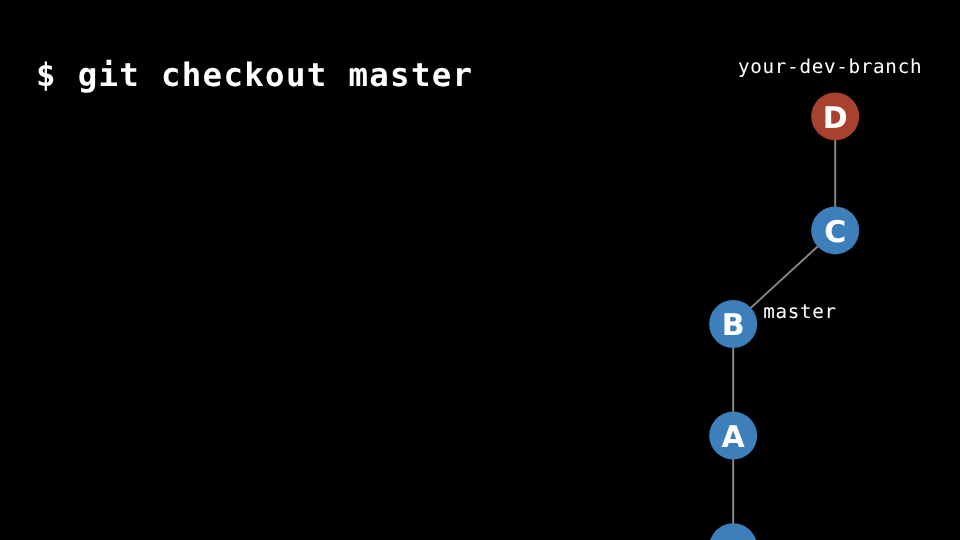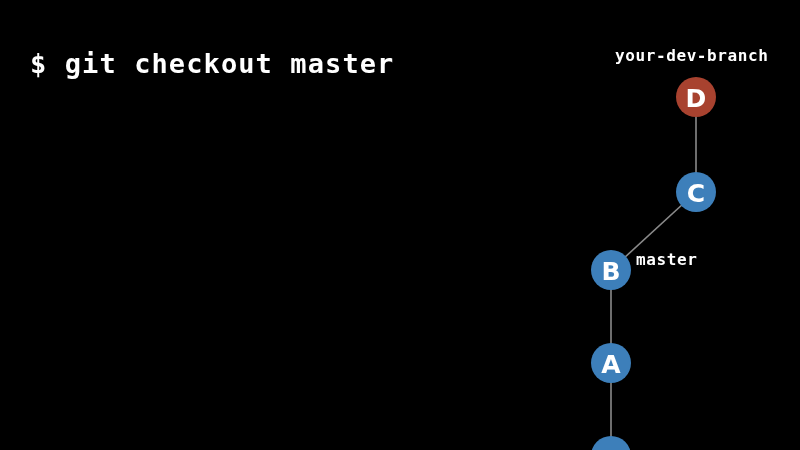--- a/index.html
+++ b/index.html
@@ -59,21 +59,20 @@
   }
 
   
   .ref-label {
     position: absolute;
     font-family: "DejaVu Sans Mono", "Liberation Mono", monospace;
     font-size: 16px;
     color: #ffffff;
     white-space: pre;
     letter-spacing: 0.6px;
-    font-weight: bold;
   }
   #label-your-dev-branch {
     left: 615px;
     top: 46px;
   }
   #label-master {
     left: 636px;
     top: 250px;
   }
 </style>

